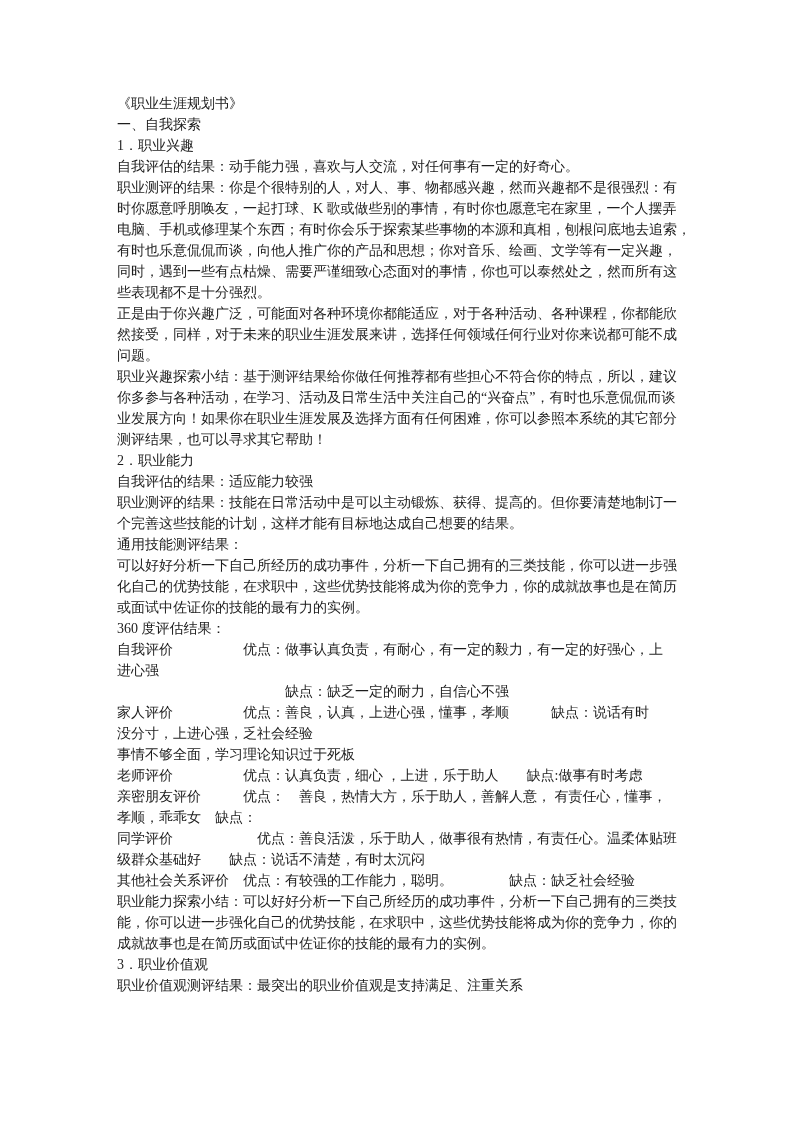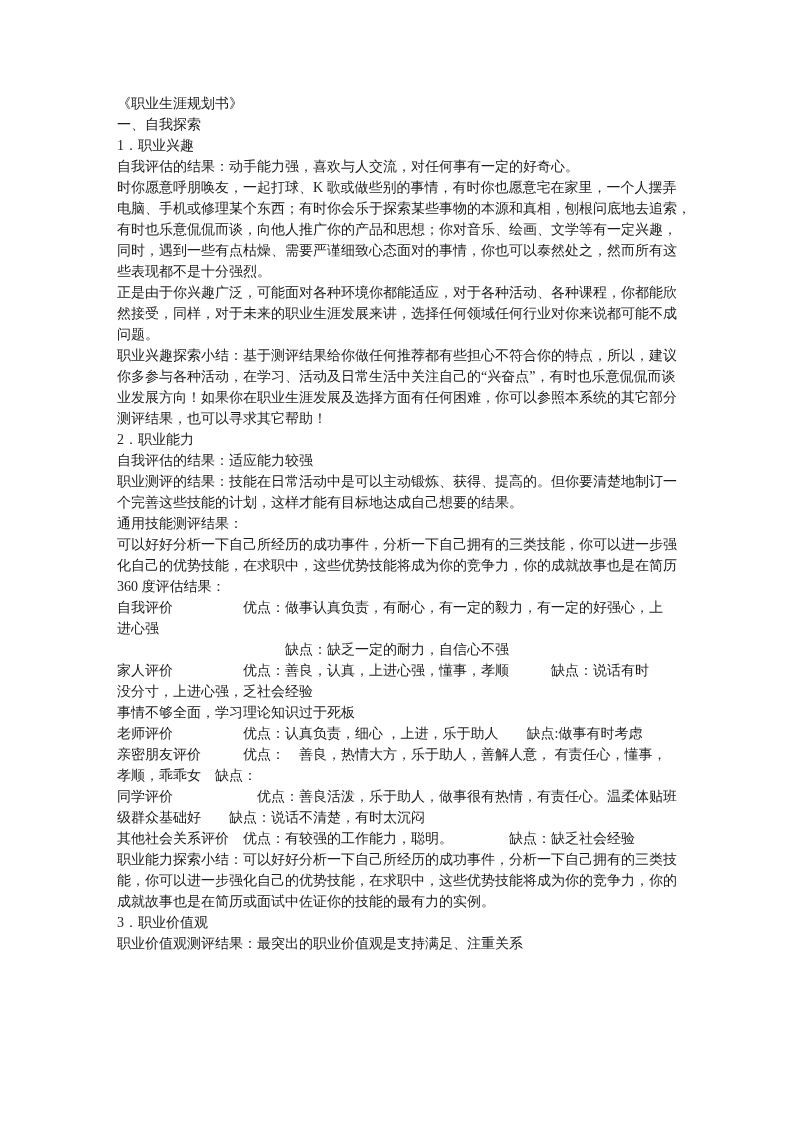--- a/index.html
+++ b/index.html
@@ -31,39 +31,41 @@
 </style>
 </head>
 <body>
 
 <div class="page">
   <div class="doc-content">
       <div class="line">《职业生涯规划书》</div>
       <div class="line">一、自我探索</div>
       <div class="line">1．职业兴趣</div>
       <div class="line">自我评估的结果：动手能力强，喜欢与人交流，对任何事有一定的好奇心。</div>
+      <div class="line">职业测评的结果：你是个很特别的人，对人、事、物都感兴趣，然而兴趣都不是很强烈：有</div>
       <div class="line">时你愿意呼朋唤友，一起打球、K 歌或做些别的事情，有时你也愿意宅在家里，一个人摆弄</div>
       <div class="line">电脑、手机或修理某个东西；有时你会乐于探索某些事物的本源和真相，刨根问底地去追索，</div>
       <div class="line">有时也乐意侃侃而谈，向他人推广你的产品和思想；你对音乐、绘画、文学等有一定兴趣，</div>
       <div class="line">同时，遇到一些有点枯燥、需要严谨细致心态面对的事情，你也可以泰然处之，然而所有这</div>
       <div class="line">些表现都不是十分强烈。</div>
       <div class="line">正是由于你兴趣广泛，可能面对各种环境你都能适应，对于各种活动、各种课程，你都能欣</div>
       <div class="line">然接受，同样，对于未来的职业生涯发展来讲，选择任何领域任何行业对你来说都可能不成</div>
       <div class="line">问题。</div>
       <div class="line">职业兴趣探索小结：基于测评结果给你做任何推荐都有些担心不符合你的特点，所以，建议</div>
       <div class="line">你多参与各种活动，在学习、活动及日常生活中关注自己的“兴奋点”，有时也乐意侃侃而谈</div>
       <div class="line">业发展方向！如果你在职业生涯发展及选择方面有任何困难，你可以参照本系统的其它部分</div>
       <div class="line">测评结果，也可以寻求其它帮助！</div>
       <div class="line">2．职业能力</div>
       <div class="line">自我评估的结果：适应能力较强</div>
       <div class="line">职业测评的结果：技能在日常活动中是可以主动锻炼、获得、提高的。但你要清楚地制订一</div>
       <div class="line">个完善这些技能的计划，这样才能有目标地达成自己想要的结果。</div>
       <div class="line">通用技能测评结果：</div>
       <div class="line">可以好好分析一下自己所经历的成功事件，分析一下自己拥有的三类技能，你可以进一步强</div>
       <div class="line">化自己的优势技能，在求职中，这些优势技能将成为你的竞争力，你的成就故事也是在简历</div>
+      <div class="line">或面试中佐证你的技能的最有力的实例。</div>
       <div class="line">360 度评估结果：</div>
       <div class="line">自我评价　　　　　优点：做事认真负责，有耐心，有一定的毅力，有一定的好强心，上</div>
       <div class="line">进心强</div>
       <div class="line">　　　　　　　　　　　　缺点：缺乏一定的耐力，自信心不强</div>
       <div class="line">家人评价　　　　　优点：善良，认真，上进心强，懂事，孝顺　　　缺点：说话有时</div>
       <div class="line">没分寸，上进心强，乏社会经验</div>
       <div class="line">事情不够全面，学习理论知识过于死板</div>
       <div class="line">老师评价　　　　　优点：认真负责，细心 ，上进，乐于助人　　缺点:做事有时考虑</div>
       <div class="line">亲密朋友评价　　　优点：　善良，热情大方，乐于助人，善解人意， 有责任心，懂事，</div>
       <div class="line">孝顺，乖乖女　缺点：</div>

